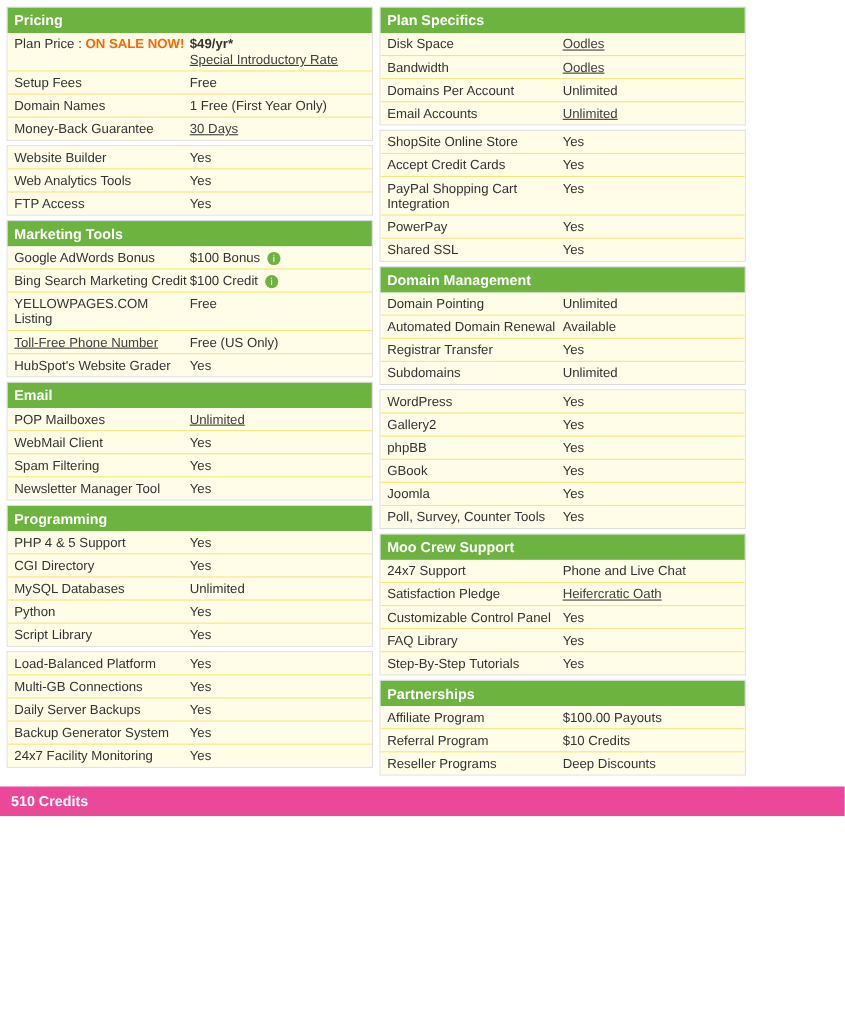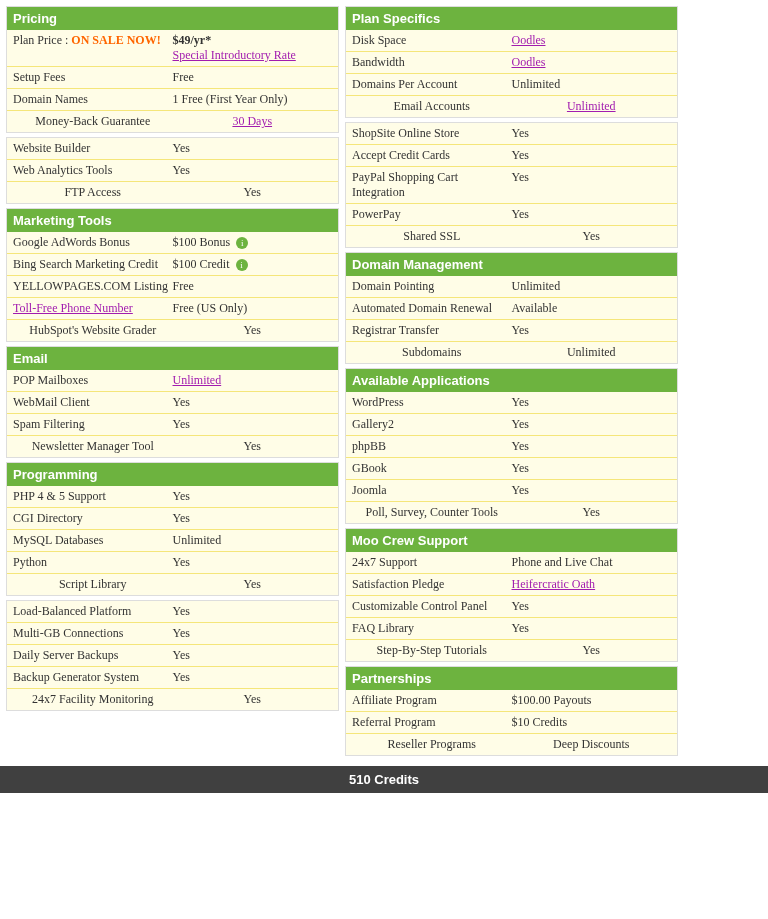--- a/index.html
+++ b/index.html
@@ -24,61 +24,59 @@
     }
     .section-header {
       background: #6db33f;
       color: #fff;
       font-weight: bold;
       font-size: 13px;
       padding: 4px 6px;
     }
     .section-body {
       background: #fffde7;
-      font-family: Liberation Serif, serif;
     }
     .row {
       display: flex;
       border-bottom: 1px solid #f5e67a;
       padding: 3px 6px;
       align-items: flex-start;
     }
     .row:last-child {
       border-bottom: none;
-      text-align: center;
     }
     .row-label {
       flex: 1;
       color: #333;
     }
     .row-value {
       flex: 1;
       color: #333;
     }
     a {
-      color: #a21caf;
+      color: #404040;
       text-decoration: underline;
     }
     .info-icon {
       display: inline-block;
       width: 12px;
       height: 12px;
       background: #6db33f;
       border-radius: 50%;
       color: #fff;
       font-size: 9px;
       text-align: center;
       line-height: 12px;
       margin-left: 3px;
       vertical-align: middle;
     }
     .footer-bar {
-      background: #404040;
+      background: #ec4899;
       color: #fff;
-      text-align: center;
+      text-align: left;
       padding: 6px 10px;
       font-size: 13px;
       font-weight: bold;
       width: 768px;
       margin: 0 0 0 0;
     }
   </style>
 </head>
 <body>
 
@@ -280,21 +278,20 @@
             <span class="row-label">Registrar Transfer</span>
             <span class="row-value">Yes</span>
           </div>
           <div class="row">
             <span class="row-label">Subdomains</span>
             <span class="row-value">Unlimited</span>
           </div>
         </div>
       </div>
       <div class="section">
-        <div class="section-header">Available Applications</div>
         <div class="section-body">
           <div class="row">
             <span class="row-label">WordPress</span>
             <span class="row-value">Yes</span>
           </div>
           <div class="row">
             <span class="row-label">Gallery2</span>
             <span class="row-value">Yes</span>
           </div>
           <div class="row">

